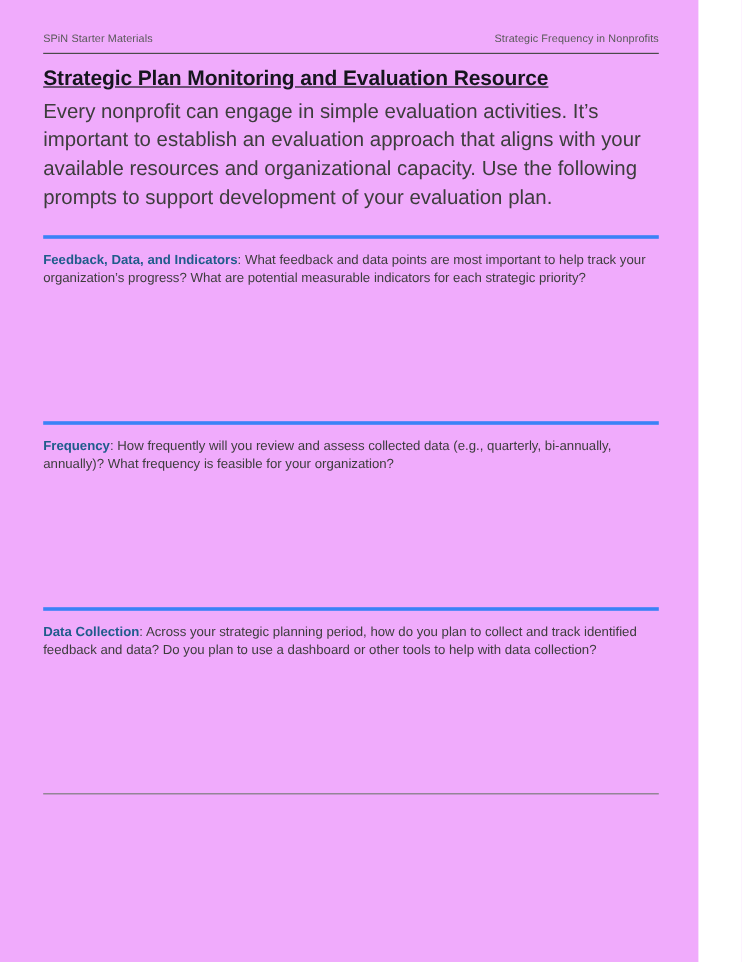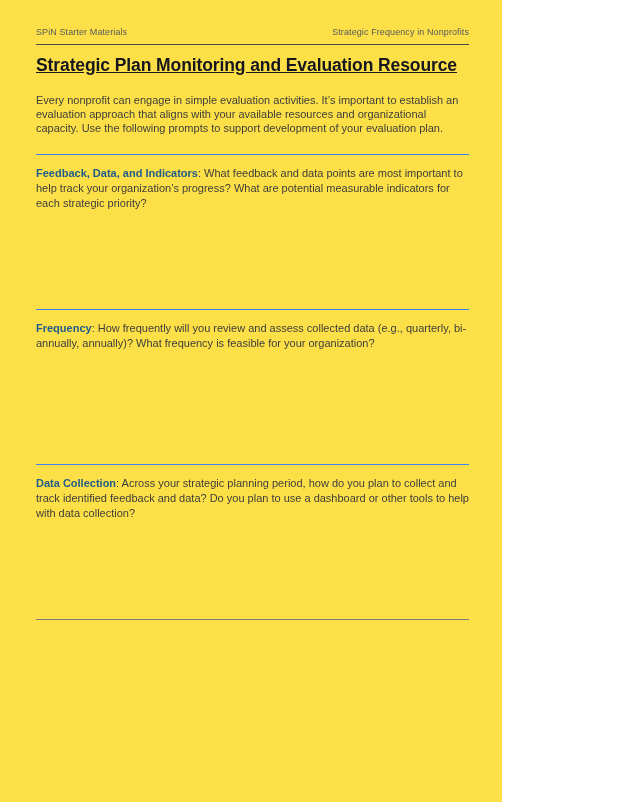--- a/index.html
+++ b/index.html
@@ -3,23 +3,23 @@
 <meta charset="utf-8">
 <style>
   * { margin: 0; padding: 0; box-sizing: border-box; }
   html, body { background: #ffffff; }
   body {
     font-family: "Liberation Sans", "DejaVu Sans", sans-serif;
     -webkit-font-smoothing: antialiased;
   }
   .page {
     position: relative;
-    width: 502px;
+    width: 582px;
     height: 802px;
-    background: #fde047;
+    background: #f0abfc;
     overflow: hidden;
   }
   .content {
     position: absolute;
     left: 36px;
     right: 33px;
     top: 0;
   }
   .doc-header {
     display: flex;
@@ -36,29 +36,29 @@
   h1.page-title {
     margin-top: 10px;
     font-size: 17.5px;
     line-height: 21px;
     font-weight: 700;
     color: #16161e;
     letter-spacing: -0.1px;
     text-decoration: underline;
   }
   p.intro {
-    margin-top: 17px;
-    font-size: 11px;
-    line-height: 14px;
+    margin-top: 5px;
+    font-size: 17px;
+    line-height: 24px;
     color: #3d3d3d;
     max-width: 540px;
   }
   .sections { margin-top: 19px; }
   .section {
-    border-top: 1px solid #3b82f6;
+    border-top: 3px solid #3b82f6;
     height: 155px;
     padding-top: 11px;
   }
   .section:last-of-type { height: 153px; }
   .section .prompt-text {
     font-size: 11px;
     line-height: 15px;
     color: #3d3d3d;
     max-width: 545px;
   }

